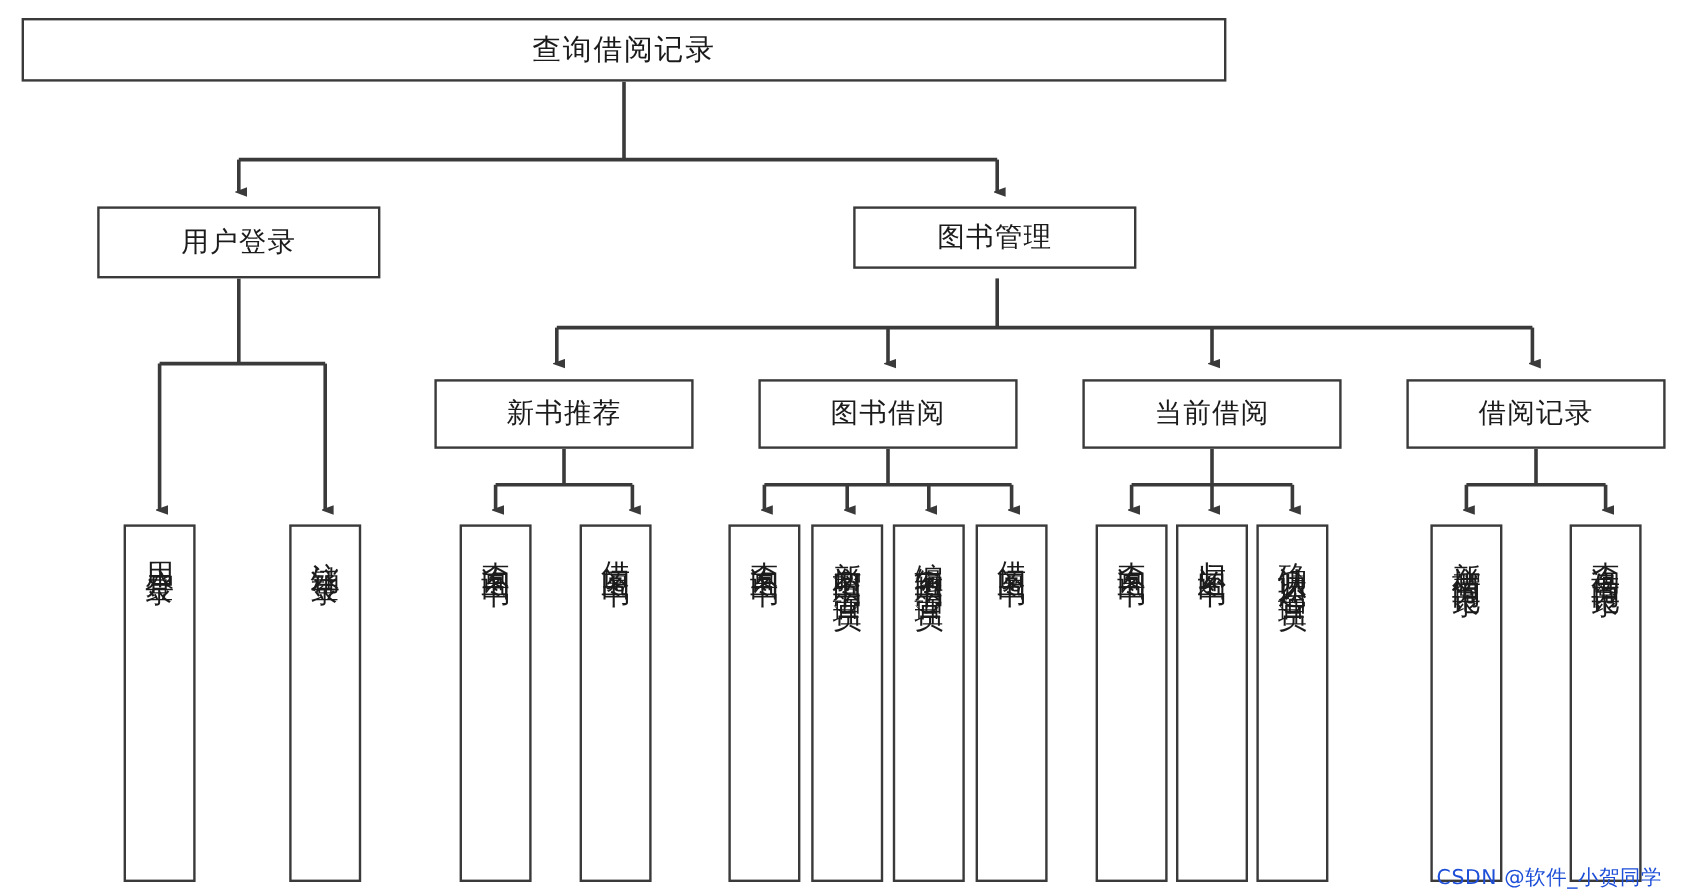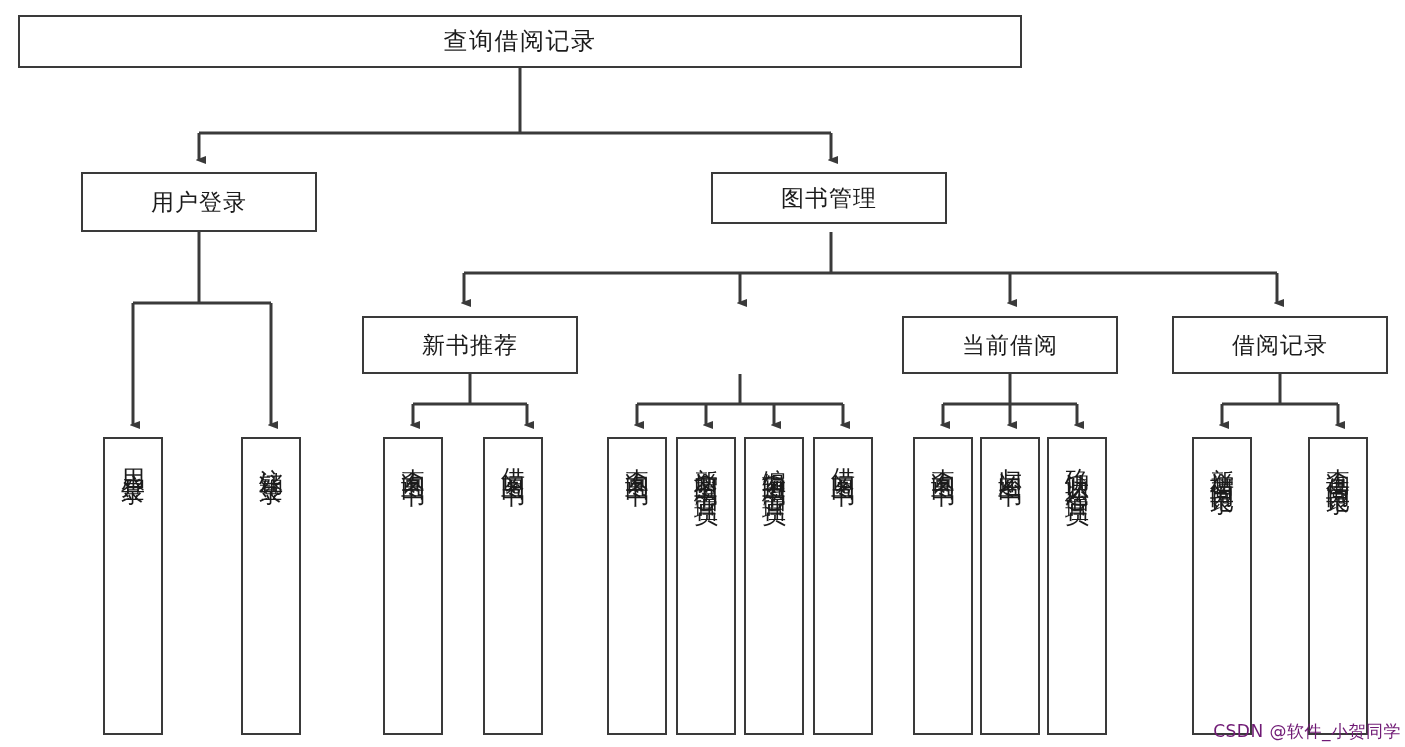--- a/index.html
+++ b/index.html
@@ -61,24 +61,24 @@
   .node.v .label {
     writing-mode: vertical-rl;
     text-orientation: upright;
     font-size: 24px;
     letter-spacing: 5px;
     line-height: 1;
     white-space: nowrap;
   }
   #watermark {
     position: absolute;
-    right: 4px;
+    right: 20px;
     bottom: 4px;
     font-size: 17px;
-    color: #701a75;
+    color: #1d4ed8;
     letter-spacing: 0.5px;
     z-index: 3;
     white-space: nowrap;
   }
 </style>
 </head>
 <body>
 
 <div id="canvas">
 
@@ -139,20 +139,23 @@
   <div class="node h" style="left:81px; top:172px; width:236px; height:60px;">
     <span class="label">用户登录</span>
   </div>
   <div class="node h" style="left:711px; top:172px; width:236px; height:52px;">
     <span class="label">图书管理</span>
   </div>
 
   <div class="node h" style="left:362px; top:316px; width:216px; height:58px;">
     <span class="label">新书推荐</span>
   </div>
+  <div class="node h" style="left:632px; top:316px; width:216px; height:58px;">
+    <span class="label">图书借阅</span>
+  </div>
   <div class="node h" style="left:1172px; top:316px; width:216px; height:58px;">
     <span class="label">借阅记录</span>
   </div>
   <div class="node h" style="left:902px; top:316px; width:216px; height:58px;">
     <span class="label">当前借阅</span>
   </div>
 
   <div class="node v" style="left:103px; top:437px; width:60px; height:298px;">
     <span class="label">用户登录</span>
   </div>

